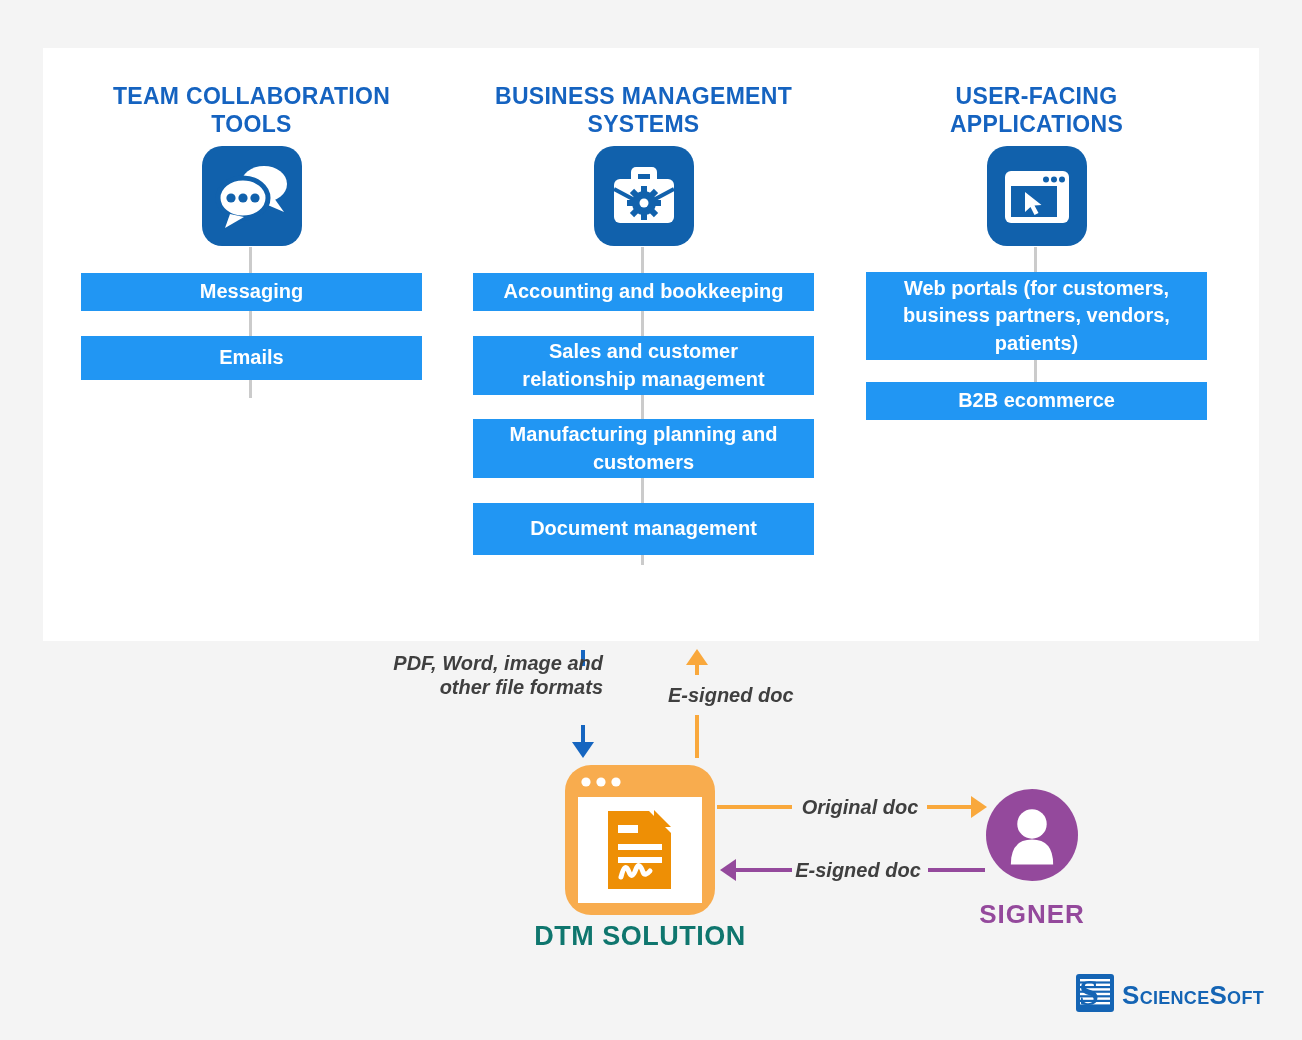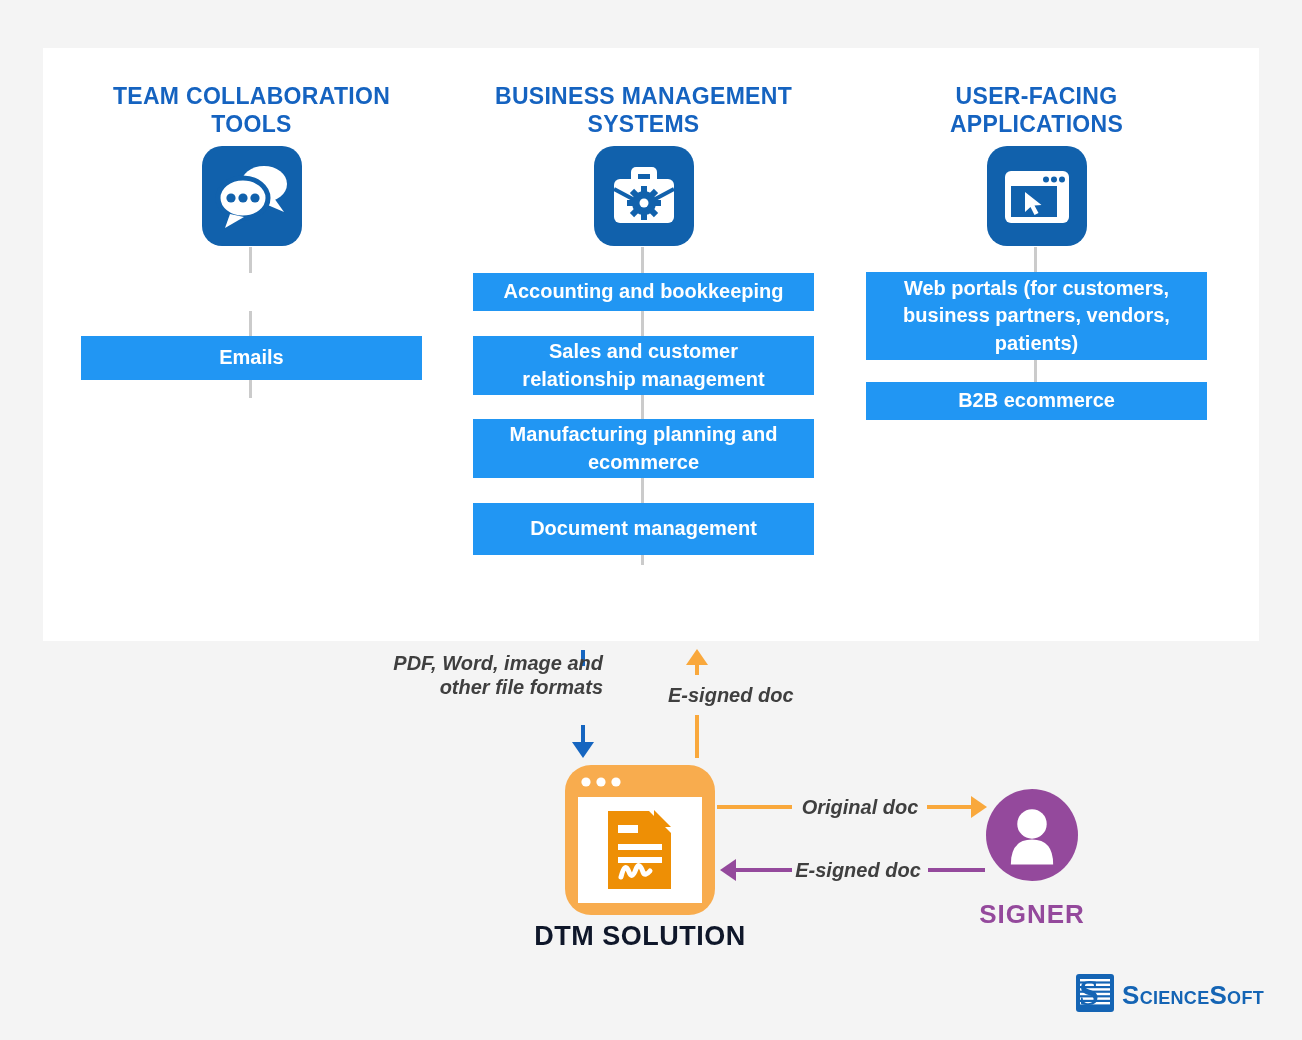--- a/index.html
+++ b/index.html
@@ -42,21 +42,21 @@
   .tri-left{border-top:11px solid transparent;border-bottom:11px solid transparent;border-right:16px solid #94499C;}
 
   .flow-label{
     position:absolute;font-style:italic;font-weight:700;font-size:20px;line-height:1.18;
     color:#3F3F3F;white-space:pre-line;
   }
 
   .dtm-box{position:absolute;left:565px;top:765px;width:150px;height:150px;border-radius:26px;background:#F8AC4E;}
   .dtm-label{
     position:absolute;left:505px;top:921px;width:270px;text-align:center;
-    font-size:27px;font-weight:800;letter-spacing:.5px;color:#0f172a;
+    font-size:27px;font-weight:800;letter-spacing:.5px;color:#0f766e;
   }
 
   .signer-circle{position:absolute;left:986px;top:789px;width:92px;height:92px;border-radius:50%;background:#94499C;}
   .signer-label{
     position:absolute;left:956px;top:899px;width:152px;text-align:center;
     font-size:26px;font-weight:800;letter-spacing:1px;color:#94499C;
   }
 
   .logo{position:absolute;left:1076px;top:975px;height:40px;display:flex;align-items:center;}
   .logo-text{
@@ -124,25 +124,26 @@
   <div class="vline" style="left:249px;top:311px;height:25px"></div>
   <div class="vline" style="left:249px;top:374px;height:24px"></div>
   <div class="vline" style="left:641px;top:247px;height:26px"></div>
   <div class="vline" style="left:641px;top:311px;height:25px"></div>
   <div class="vline" style="left:641px;top:395px;height:24px"></div>
   <div class="vline" style="left:641px;top:478px;height:25px"></div>
   <div class="vline" style="left:641px;top:542px;height:23px"></div>
   <div class="vline" style="left:1034px;top:247px;height:25px"></div>
   <div class="vline" style="left:1034px;top:360px;height:22px"></div>
 
+  <div class="bar c1" style="top:273px;height:38px">Messaging</div>
   <div class="bar c1" style="top:336px;height:44px">Emails</div>
 
   <div class="bar c2" style="top:273px;height:38px">Accounting and bookkeeping</div>
   <div class="bar c2" style="top:336px;height:59px">Sales and customer relationship management</div>
-  <div class="bar c2" style="top:419px;height:59px">Manufacturing planning and ecommerce</div>
+  <div class="bar c2" style="top:419px;height:59px">Manufacturing planning and customers</div>
   <div class="bar c2" style="top:503px;height:52px">Document management</div>
 
   <div class="bar c3" style="top:272px;height:88px">Web portals (for customers, business partners, vendors, patients)</div>
   <div class="bar c3" style="top:382px;height:38px">B2B ecommerce</div>
 
   <div class="seg" style="left:581px;top:650px;width:4px;height:16px"></div>
   <div class="seg" style="left:581px;top:725px;width:4px;height:18px"></div>
   <div class="tri tri-down" style="left:572px;top:742px"></div>
   <div class="flow-label" style="left:375px;top:652px;width:228px;text-align:right">PDF, Word, image and
 other file formats</div>

